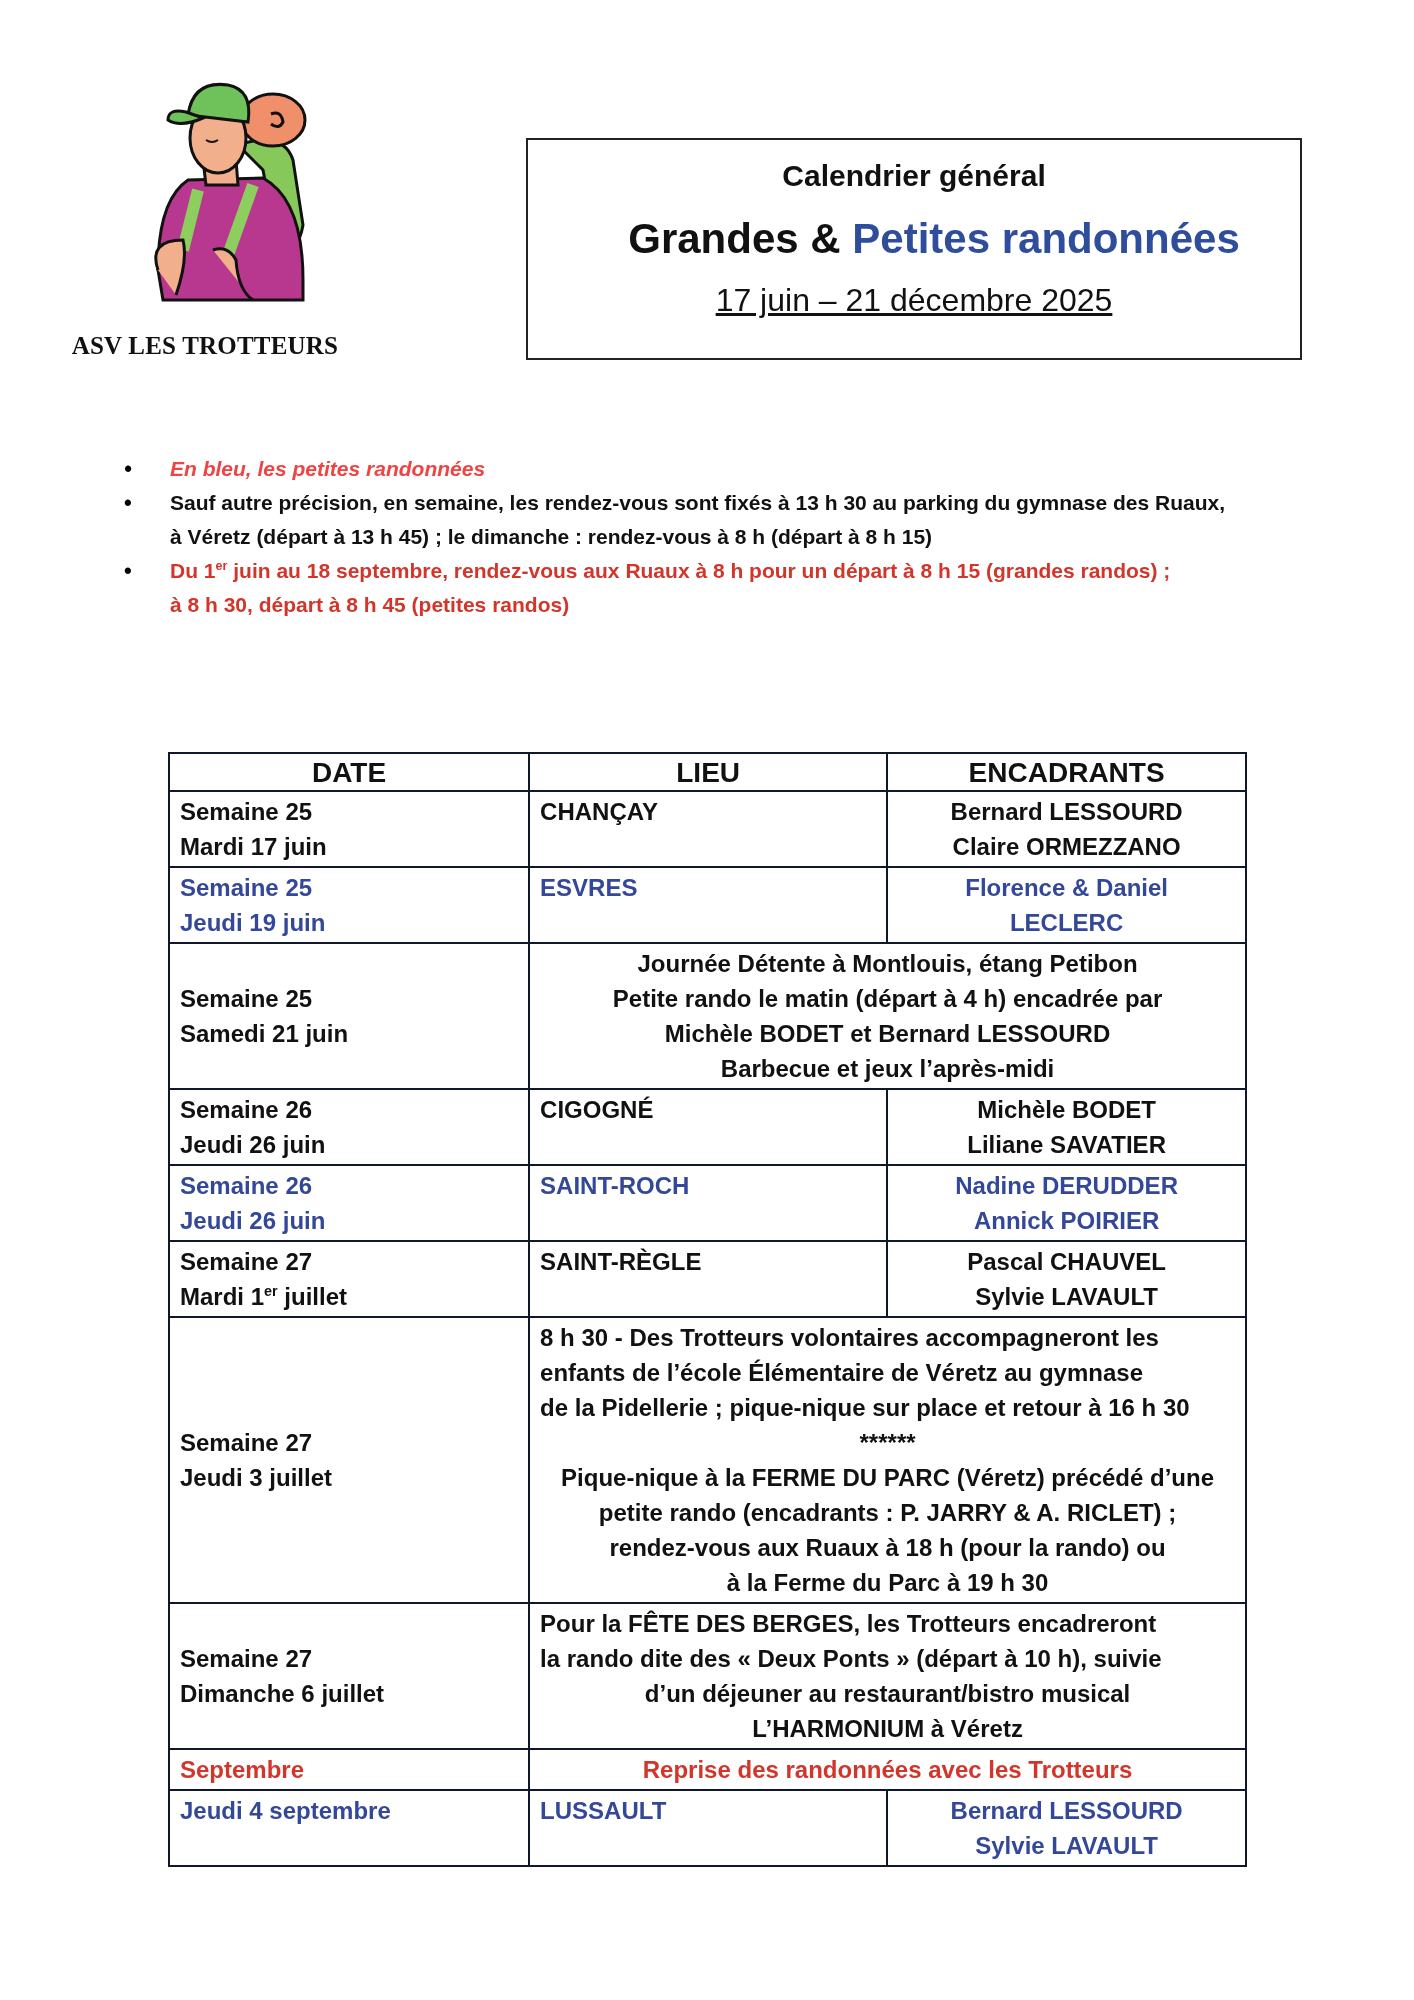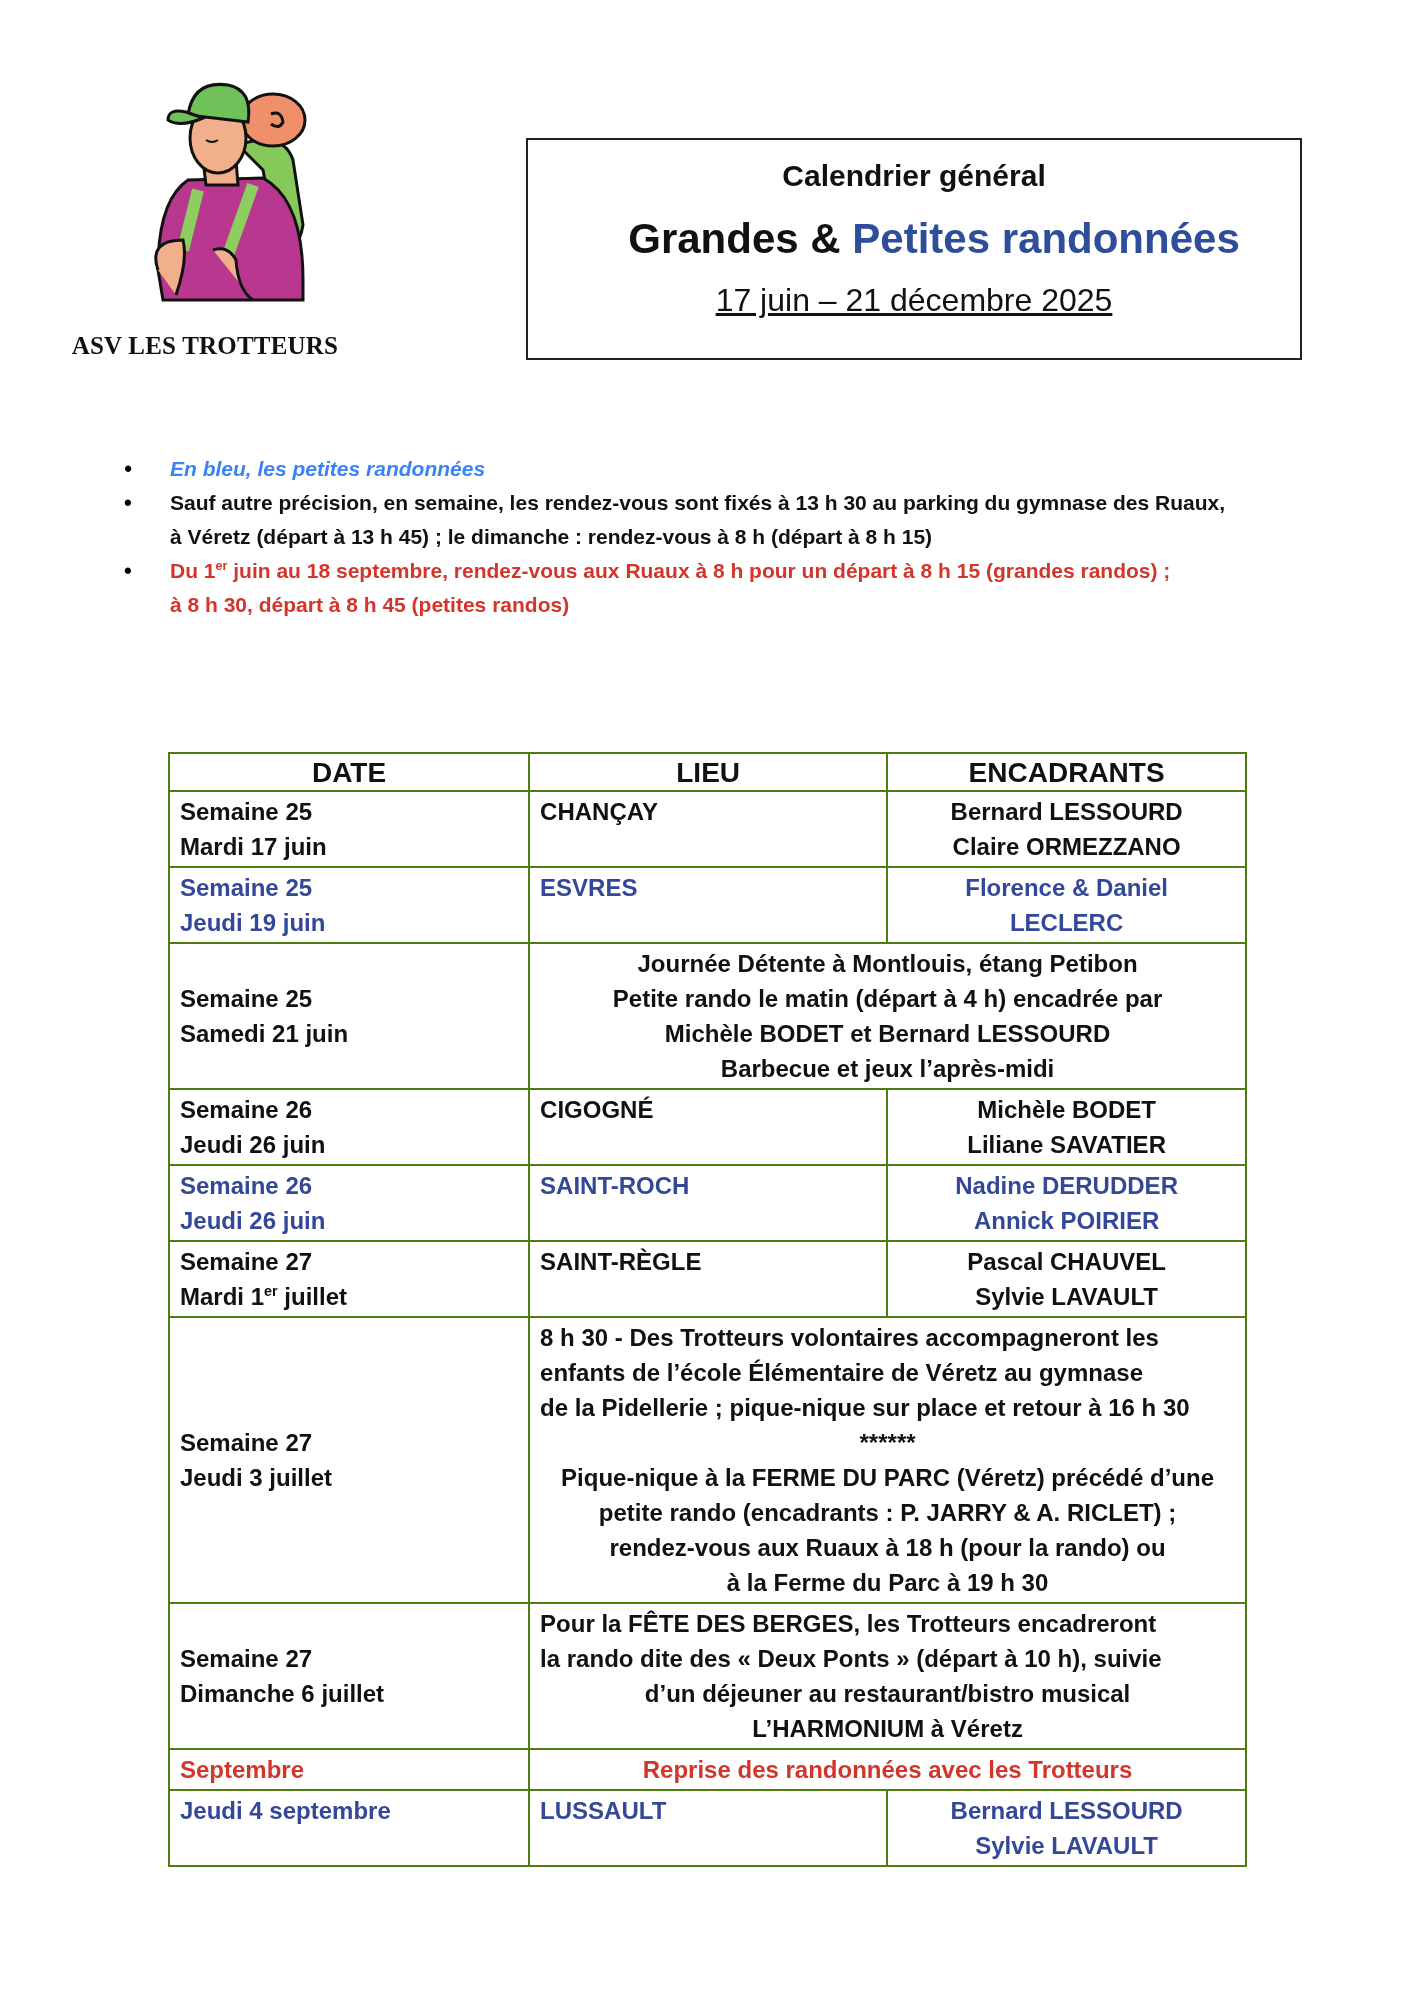--- a/index.html
+++ b/index.html
@@ -10,26 +10,26 @@
                font-weight:bold; font-size:25px; letter-spacing:0.2px;font-family:Liberation Serif, serif; }
   .title-box { position:absolute; left:526px; top:138px; width:776px; height:222px;
                border:2px solid #222; box-sizing:border-box; text-align:center; }
   .t1 { font-weight:bold; font-size:30px; margin-top:6px; line-height:60px; }
   .t2 { font-weight:bold; font-size:42px; line-height:66px;padding-left:40px; }
   .t2 .blue { color:#2e4d9a; }
   .t3 { font-size:32px; line-height:56px;text-decoration:underline; }
   .notes { position:absolute; left:120px; top:452px; width:1150px; margin:0; padding:0; list-style:none; }
   .notes li { position:relative; padding-left:50px; font-size:21px; line-height:34px; font-weight:bold; margin-bottom:0; }
   .notes li::before { content:"•"; position:absolute; left:4px; top:0; color:#000; font-size:22px; }
-  .notes .blue { color:#3b82f6; font-style:italic; }
+  .notes .blue { color:#ef4444; font-style:italic; }
   .notes .red { color:#d3352a; }
   .notes .green { color:#2d6a2a; font-style:italic; }
   sup { font-size:0.6em; line-height:0; }
   table.cal { position:absolute; left:168px; top:752px; width:1079px; border-collapse:collapse; }
-  table.cal td, table.cal th { border:2px solid #4d7c0f; font-size:24px; font-weight:bold; line-height:35px; vertical-align:top; padding:2px 10px; }
+  table.cal td, table.cal th { border:2px solid #0f172a; font-size:24px; font-weight:bold; line-height:35px; vertical-align:top; padding:2px 10px; }
   table.cal th { font-size:28px; text-align:center; height:36px; padding:0 10px; vertical-align:middle; }
   .c-date { width:340px; }
   .c-lieu { width:338px; text-align:left; }
   .c-enc { width:338px; text-align:center; }
   .mid { vertical-align:middle !important; }
   .merged { text-align:center; }
   .blue-row td { color:#34489a; }
   .red-row td { color:#d3352a; }
   .line { display:block; }
   .left { text-align:left; }

